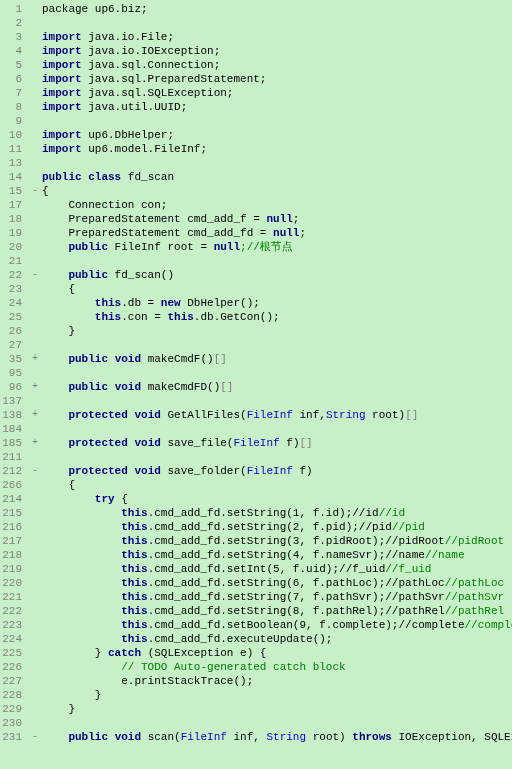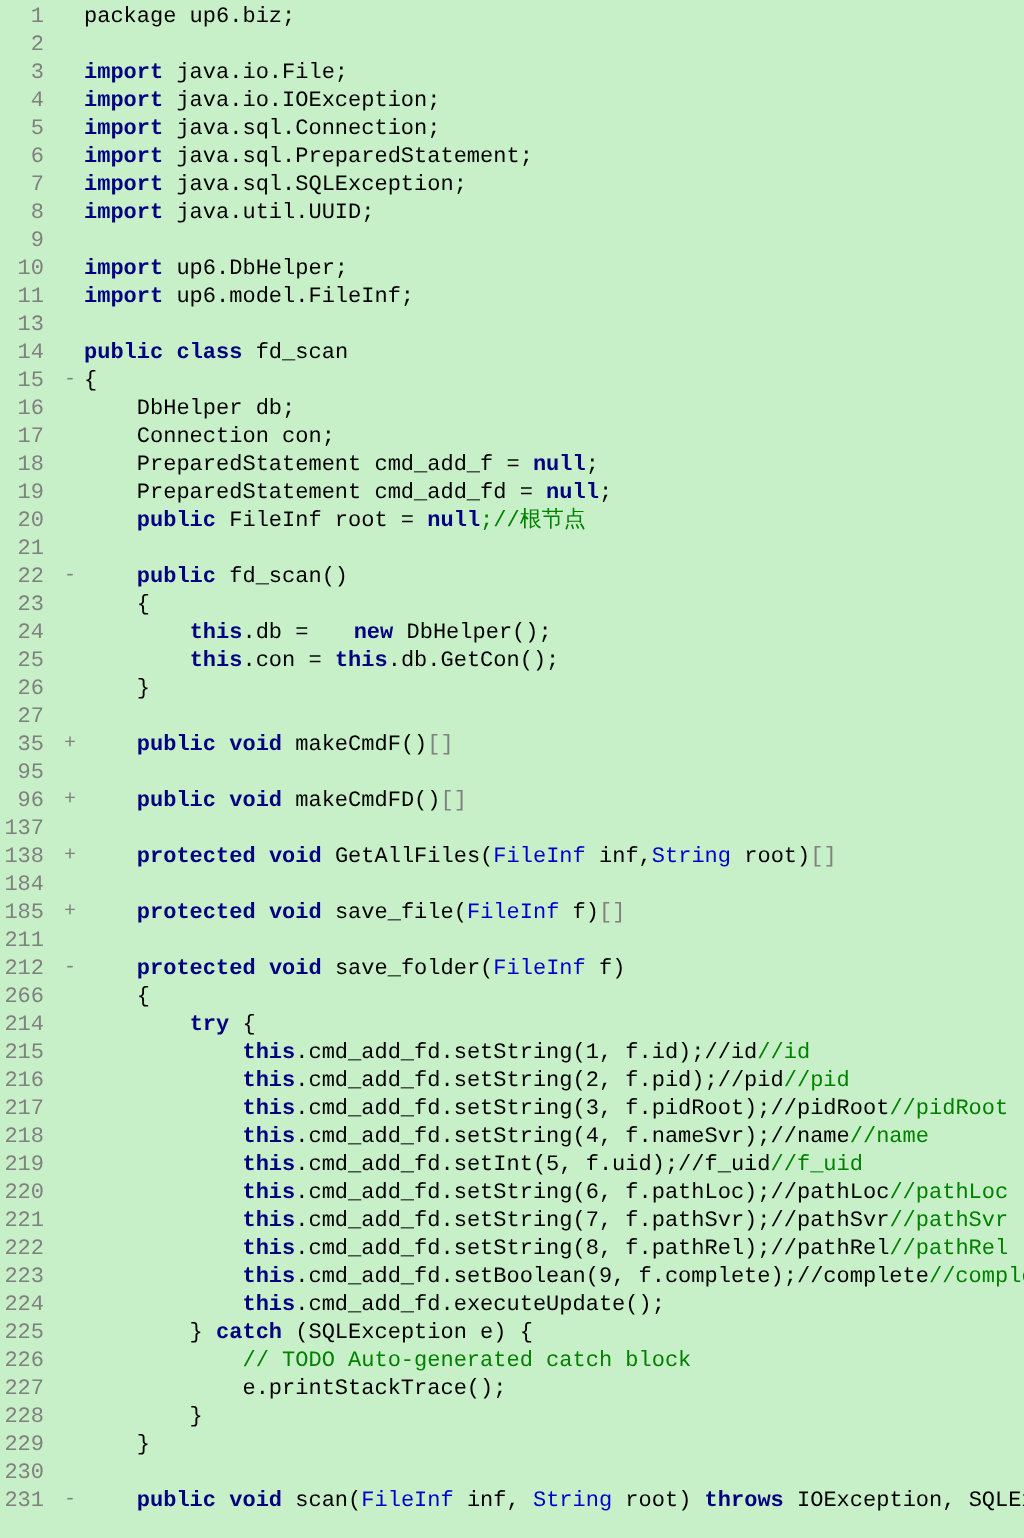--- a/index.html
+++ b/index.html
@@ -117,25 +117,20 @@
       <span class="line-number">14</span>
       <span class="fold-indicator"> </span>
       <span class="code-content"><span style="color: rgb(0, 0, 128); font-weight: bold;">public</span><span style="color: rgb(0, 0, 0);"> </span><span style="color: rgb(0, 0, 128); font-weight: bold;">class</span><span style="color: rgb(0, 0, 0);"> fd_scan</span></span>
     </div>
     <div class="line">
       <span class="line-number">15</span>
       <span class="fold-indicator">-</span>
       <span class="code-content"><span style="color: rgb(0, 0, 0);">{</span></span>
     </div>
     <div class="line">
-      <span class="line-number">16</span>
-      <span class="fold-indicator"> </span>
-      <span class="code-content"><span style="color: rgb(0, 0, 0);">    DbHelper db;</span></span>
-    </div>
-    <div class="line">
       <span class="line-number">17</span>
       <span class="fold-indicator"> </span>
       <span class="code-content"><span style="color: rgb(0, 0, 0);">    Connection con;</span></span>
     </div>
     <div class="line">
       <span class="line-number">18</span>
       <span class="fold-indicator"> </span>
       <span class="code-content"><span style="color: rgb(0, 0, 0);">    PreparedStatement cmd_add_f = </span><span style="color: rgb(0, 0, 128); font-weight: bold;">null</span><span style="color: rgb(0, 0, 0);">;</span></span>
     </div>
     <div class="line">
@@ -159,21 +154,21 @@
       <span class="code-content"><span style="color: rgb(0, 0, 0);">    </span><span style="color: rgb(0, 0, 128); font-weight: bold;">public</span><span style="color: rgb(0, 0, 0);"> fd_scan()</span></span>
     </div>
     <div class="line">
       <span class="line-number">23</span>
       <span class="fold-indicator"> </span>
       <span class="code-content"><span style="color: rgb(0, 0, 0);">    {</span></span>
     </div>
     <div class="line">
       <span class="line-number">24</span>
       <span class="fold-indicator"> </span>
-      <span class="code-content"><span style="color: rgb(0, 0, 0);">        </span><span style="color: rgb(0, 0, 128); font-weight: bold;">this</span><span style="color: rgb(0, 0, 0);">.db = </span><span style="color: rgb(0, 0, 128); font-weight: bold; margin-left: 16px;">new</span><span style="color: rgb(0, 0, 0);"> DbHelper();</span></span>
+      <span class="code-content"><span style="color: rgb(0, 0, 0);">        </span><span style="color: rgb(0, 0, 128); font-weight: bold;">this</span><span style="color: rgb(0, 0, 0);">.db = </span><span style="color: rgb(0, 0, 128); font-weight: bold;">new</span><span style="color: rgb(0, 0, 0);"> DbHelper();</span></span>
     </div>
     <div class="line">
       <span class="line-number">25</span>
       <span class="fold-indicator"> </span>
       <span class="code-content"><span style="color: rgb(0, 0, 0);">        </span><span style="color: rgb(0, 0, 128); font-weight: bold;">this</span><span style="color: rgb(0, 0, 0);">.con = </span><span style="color: rgb(0, 0, 128); font-weight: bold;">this</span><span style="color: rgb(0, 0, 0);">.db.GetCon();</span></span>
     </div>
     <div class="line">
       <span class="line-number">26</span>
       <span class="fold-indicator"> </span>
       <span class="code-content"><span style="color: rgb(0, 0, 0);">    }</span></span>

